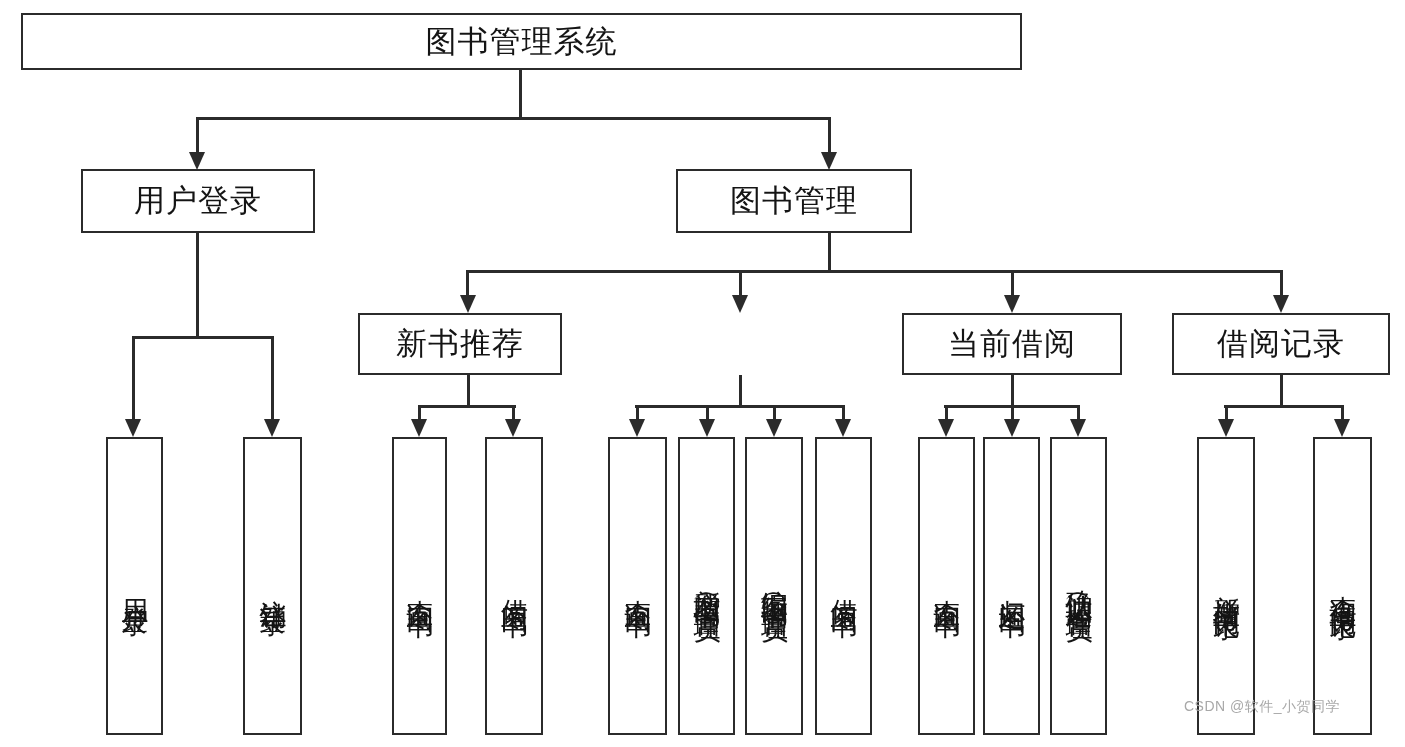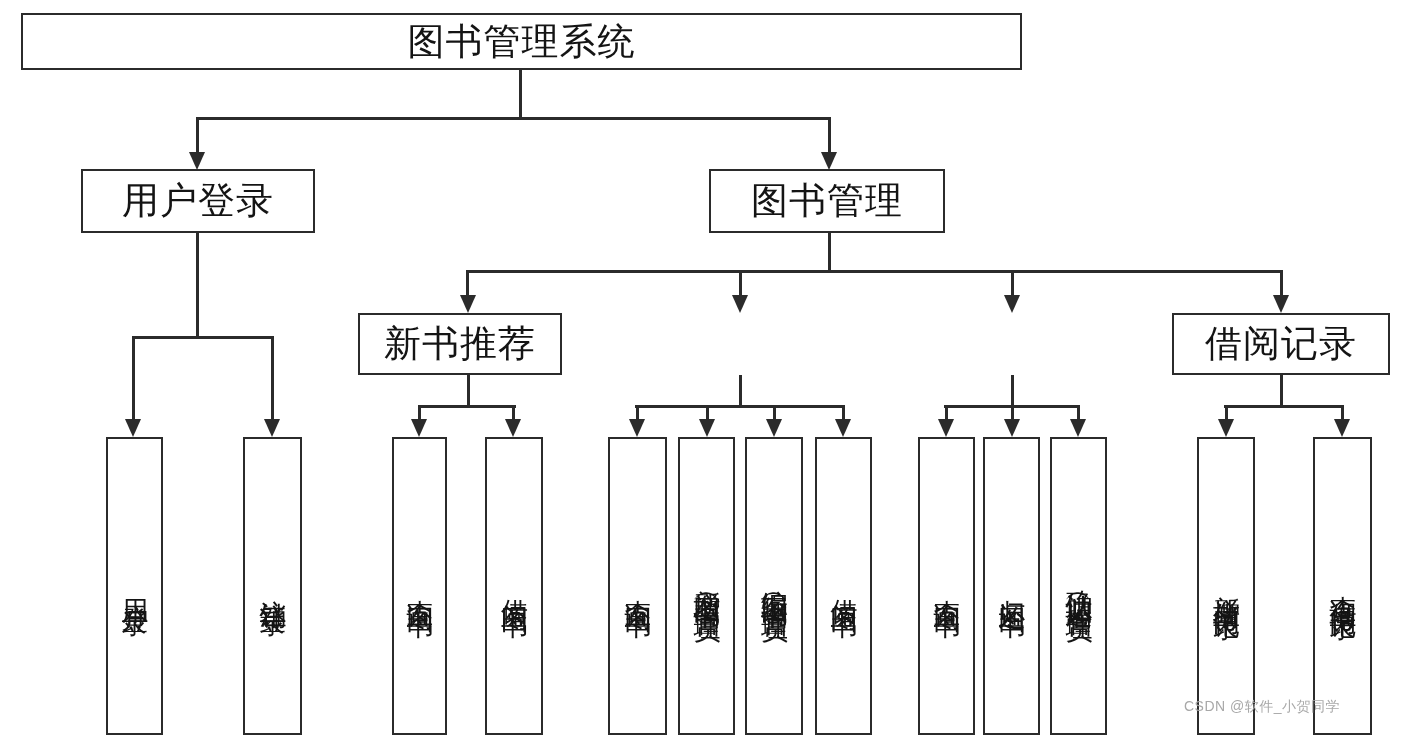--- a/index.html
+++ b/index.html
@@ -13,21 +13,21 @@
 
   .box {
     position: absolute;
     box-sizing: border-box;
     background: #ffffff;
     border: 2.5px solid var(--line, #2b2b2b);
     color: var(--ink, #141414);
     display: flex; align-items: center; justify-content: center;
   }
   .box.h span {
-    font-size: 37px; letter-spacing: 1px; white-space: nowrap;
+    font-size: 31px; letter-spacing: 1px; white-space: nowrap;
   }
   .box.v { top: 437px; height: 298px; }
   .box.v span {
     writing-mode: vertical-rl;
     font-size: 27px;
     letter-spacing: 4px;
     line-height: 1;
     white-space: nowrap;
   }
 
@@ -62,21 +62,21 @@
   <div class="vl" style="left:519px; top:69px; height:49px;"></div>
   <div class="hl" style="left:196px; top:117px; width:635px;"></div>
   <div class="vl" style="left:196px; top:117px; height:36px;"></div>
   <div class="vl" style="left:828px; top:117px; height:36px;"></div>
   <div class="ah" style="left:189px; top:152px;"></div>
   <div class="ah" style="left:821px; top:152px;"></div>
 
   <div class="box h" style="left:81px; top:169px; width:234px; height:64px;">
     <span>用户登录</span>
   </div>
-  <div class="box h" style="left:709px; top:169px; width:236px; height:64px;">
+  <div class="box h" style="left:676px; top:169px; width:236px; height:64px;">
     <span>图书管理</span>
   </div>
 
   <div class="vl" style="left:196px; top:233px; height:104px;"></div>
   <div class="hl" style="left:132px; top:336px; width:142px;"></div>
   <div class="vl" style="left:132px; top:336px; height:83px;"></div>
   <div class="vl" style="left:271px; top:336px; height:83px;"></div>
   <div class="ah" style="left:125px; top:419px;"></div>
   <div class="ah" style="left:264px; top:419px;"></div>
 
@@ -86,20 +86,23 @@
   <div class="vl" style="left:739px; top:270px; height:26px;"></div>
   <div class="vl" style="left:1011px; top:270px; height:26px;"></div>
   <div class="vl" style="left:1280px; top:270px; height:26px;"></div>
   <div class="ah" style="left:460px; top:295px;"></div>
   <div class="ah" style="left:732px; top:295px;"></div>
   <div class="ah" style="left:1004px; top:295px;"></div>
   <div class="ah" style="left:1273px; top:295px;"></div>
 
   <div class="box h" style="left:358px; top:313px; width:204px; height:62px;">
     <span>新书推荐</span>
+  </div>
+  <div class="box h" style="left:902px; top:313px; width:220px; height:62px;">
+    <span>当前借阅</span>
   </div>
   <div class="box h" style="left:1172px; top:313px; width:218px; height:62px;">
     <span>借阅记录</span>
   </div>
 
   <div class="vl" style="left:467px; top:375px; height:33px;"></div>
   <div class="hl" style="left:418px; top:405px; width:98px;"></div>
   <div class="vl" style="left:418px; top:405px; height:15px;"></div>
   <div class="vl" style="left:512px; top:405px; height:15px;"></div>
   <div class="ah" style="left:411px; top:419px;"></div>

